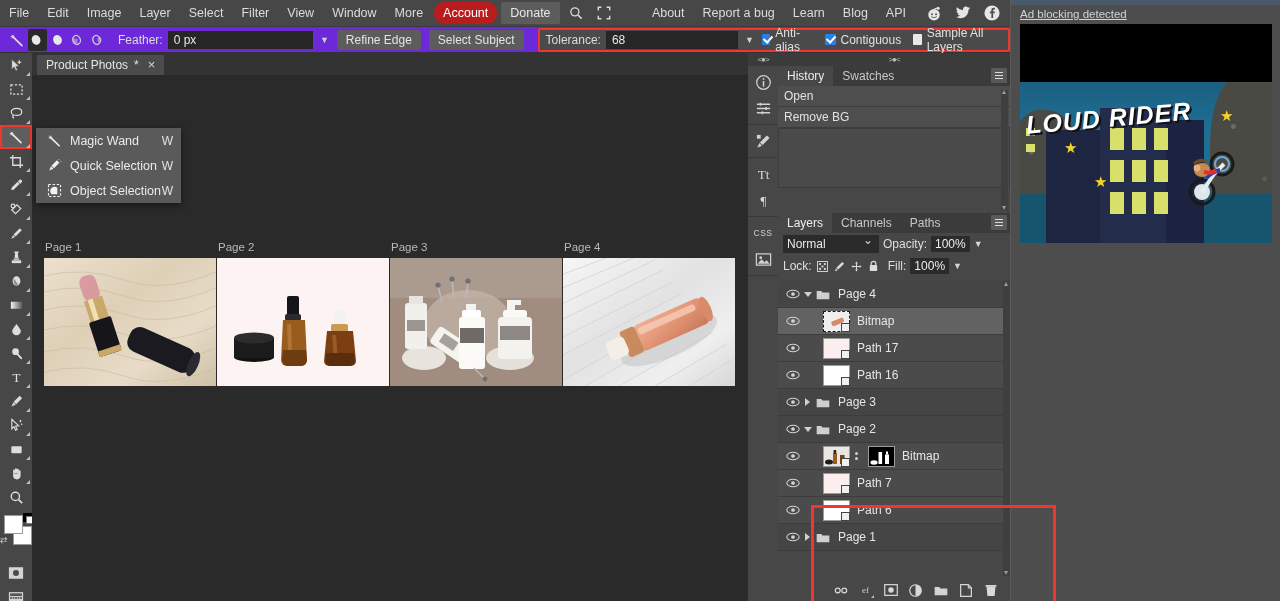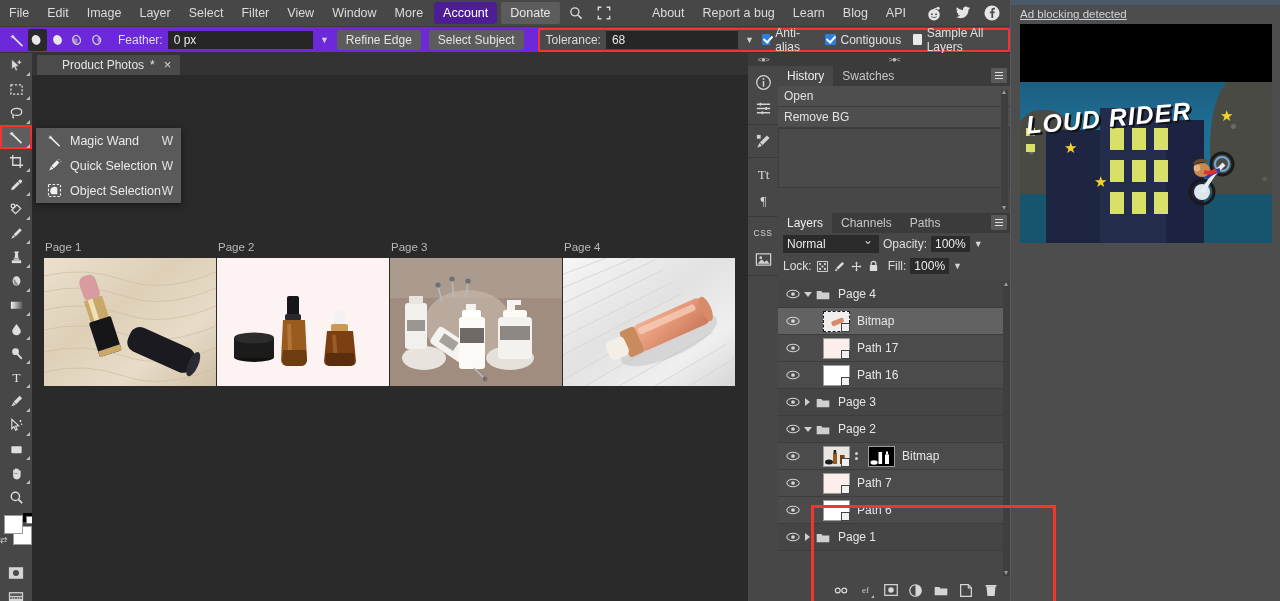--- a/index.html
+++ b/index.html
@@ -17,21 +17,21 @@
   #menubar {
     position: absolute; left: 0; top: 0; width: 1010px; height: 27px;
     background: #474747;
     display: flex; align-items: center;
     border-bottom: 1px solid #3a3a3a;
   }
   .menu-item {
     padding: 8px 9px; font-size: 12.5px; color: #dcdcdc;
     line-height: 16px; cursor: default; white-space: nowrap;
   }
-  .menu-item.accent { background: #4c1d95; color: #fff; border-radius: 4px; padding: 3px 9px; margin: 0 2px; }
+  .menu-item.accent { background: #b91c1c; color: #fff; border-radius: 10px; padding: 3px 9px; margin: 0 2px; }
   .menu-item.donate { background: #5c5c5c; color: #e8e8e8; border-radius: 2px; padding: 3px 9px; margin: 0 2px; }
   .menu-icon { padding: 3px 7px; display: flex; align-items: center; }
   #menu-right { margin-left: auto; display: flex; align-items: center; padding-right: 8px; }
   .social { width: 20px; height: 20px; margin-left: 9px; display:flex;align-items:center;justify-content:center; }
   .social svg { display: block; }
 
   
   #optionsbar {
     position: absolute; left: 0; top: 27px; width: 1010px; height: 26px;
     background: #6d28d9;
@@ -111,21 +111,21 @@
   .dd-key { margin-left: auto; font-size: 12px; color: #e2e2e2; }
 
   
   #tabbar {
     position: absolute; left: 32px; top: 53px; width: 716px; height: 22px;
     background: #333333;
     display: flex; align-items: flex-end;
   }
   #doc-tab {
     background: #4b4b4b; height: 20px; display: flex; align-items: center;
-    padding: 0 6px 0 25px; font-size: 12px; color: #e4e4e4; margin-left: 5px; gap: 6px;
+    padding: 0 6px 0 9px; font-size: 12px; color: #e4e4e4; margin-left: 5px; gap: 6px;
   }
   #tab-close { font-size: 13px; color: #d8d8d8; padding: 0 3px; line-height: 12px; }
 
   
   #canvas-area {
     position: absolute; left: 32px; top: 75px; width: 716px; height: 526px;
     background: #2a2a2a; overflow: hidden;
   }
   #pages-row {
     position: absolute; left: 12px; top: 183px; display: flex; gap: 0px;

